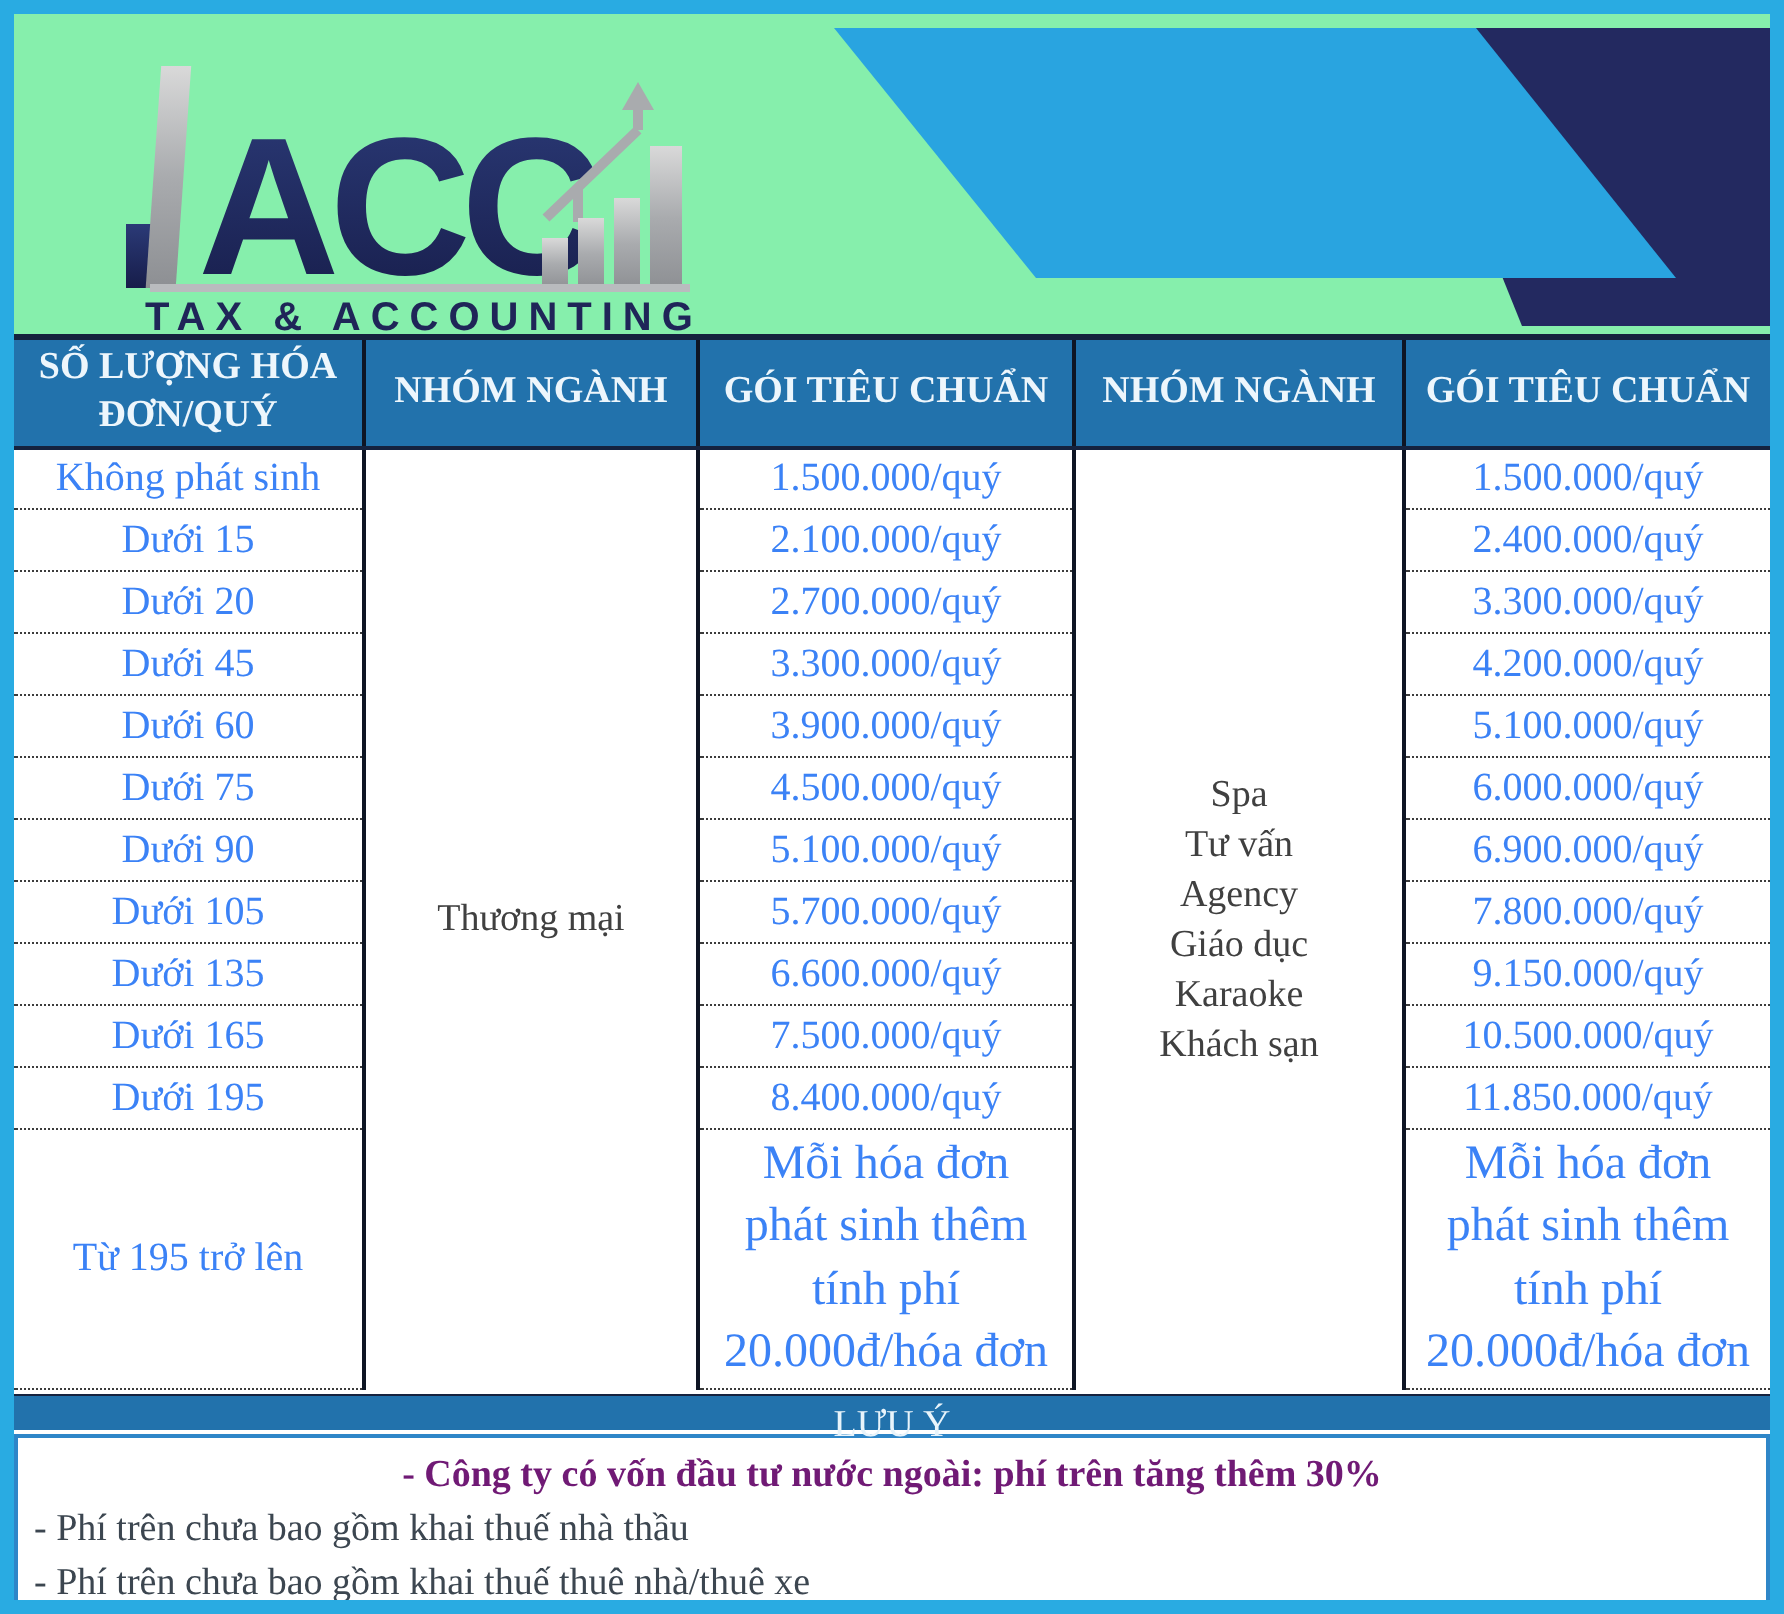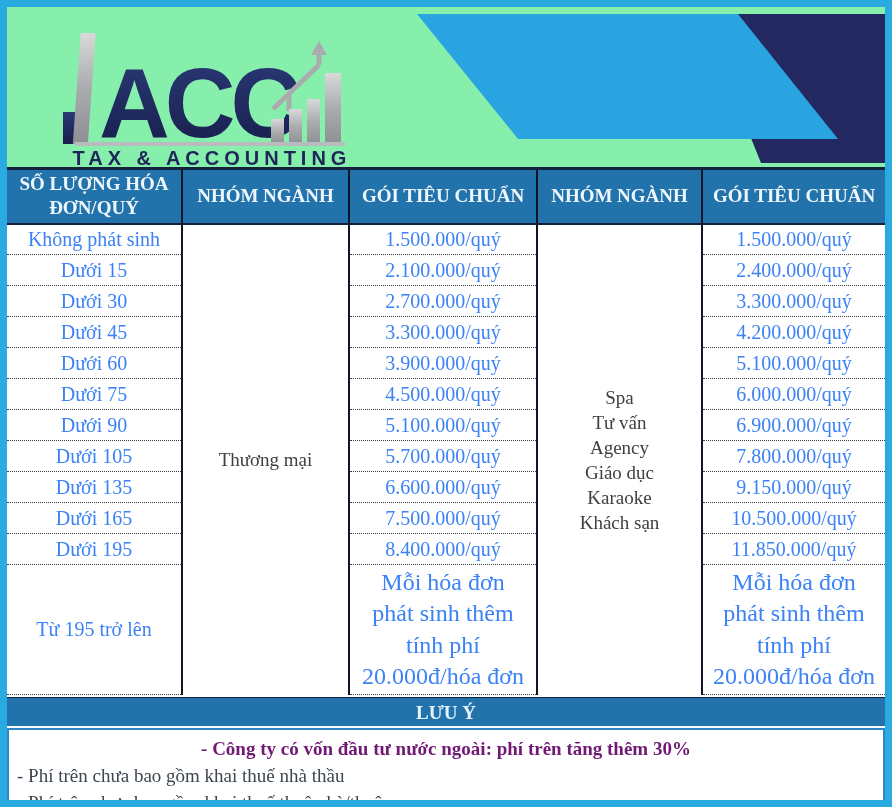--- a/index.html
+++ b/index.html
@@ -46,23 +46,23 @@
   .pricing td { text-align: center; vertical-align: middle; color: #3b82f6; }
   .pricing .sep { border-left: 2px solid #0E1524; }
   .pricing tbody tr { height: 31px; }
   .pricing tbody tr.tall { height: 78px; }
   .pricing td.qty, .pricing td.price { border-bottom: 1px dotted #3c3c3c; font-size: 20px; }
   .pricing tr.tall td.price { font-size: 24px; line-height: 1.3; padding: 2px 8px; }
   .pricing td.industry { color: #404040; font-size: 19px; line-height: 25px; }
 
   
   .notes-bar {
-    margin-top: 2px; height: 29px; line-height = 29px;
+    margin-top: 2px; height: 18px; line-height = 29px;
     background: #2272AC; border-top: 1px solid #15223E;
-    color: #E8F4FB; font-weight: bold; font-size: 19px;
+    color: #E8F4FB; font-weight: normal; font-size: 19px;
     text-align: center; line-height: 29px;
   }
   .notes-box {
     margin-top: 2px; border: 2px solid #2E86C8;
     padding: 5px 8px 6px 8px; min-height: 112px;
   }
   .note-line { font-size: 19px; line-height: 27px; color: #3C4650; }
   .note-line.bold { font-weight: bold; color: #701a75; text-align: center; }
 </style>
 </head>
@@ -141,21 +141,21 @@
             <div>Khách sạn</div>
           </td>
           <td class="price sep">1.500.000/quý</td>
         </tr>
         <tr>
           <td class="qty">Dưới 15</td>
           <td class="price sep">2.100.000/quý</td>
           <td class="price sep">2.400.000/quý</td>
         </tr>
         <tr>
-          <td class="qty">Dưới 30</td>
+          <td class="qty">Dưới 20</td>
           <td class="price sep">2.700.000/quý</td>
           <td class="price sep">3.300.000/quý</td>
         </tr>
         <tr>
           <td class="qty">Dưới 45</td>
           <td class="price sep">3.300.000/quý</td>
           <td class="price sep">4.200.000/quý</td>
         </tr>
         <tr>
           <td class="qty">Dưới 60</td>

